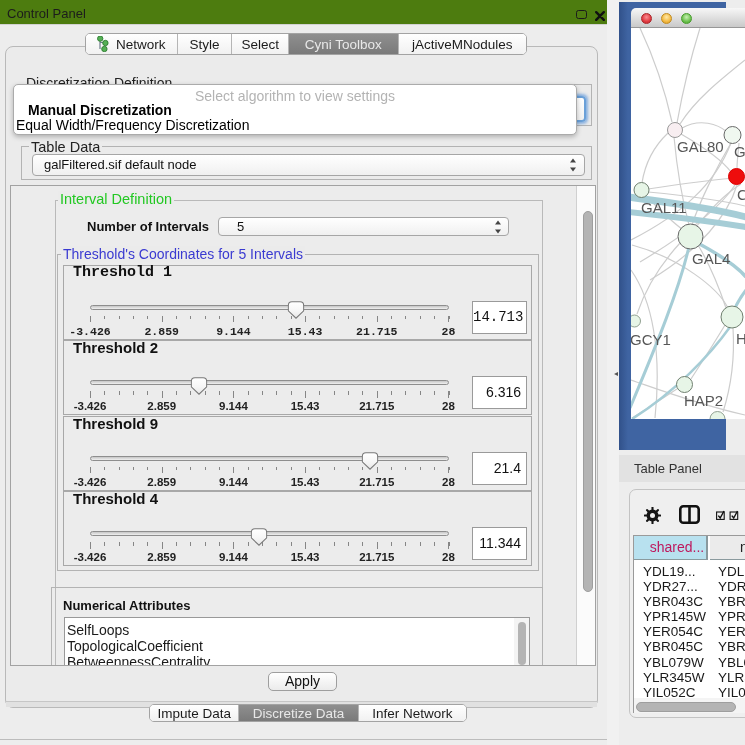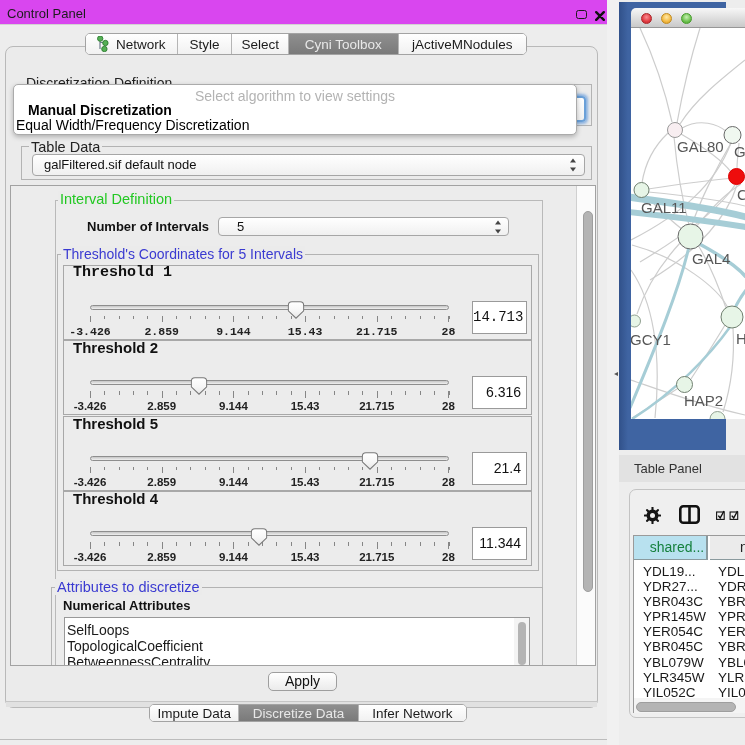--- a/index.html
+++ b/index.html
@@ -1,21 +1,21 @@
 <!DOCTYPE html>
 <html><head>
 <meta charset="utf-8">
 <style>
 * { margin:0; padding:0; box-sizing:border-box; }
 body { font-family:"Liberation Sans", sans-serif; }
 #app { position:relative; width:745px; height:745px; background:#ededed; overflow:hidden; font-family:"Liberation Sans", sans-serif; }
 .abs { position:absolute; }
 
 #win { position:absolute; left:0; top:0; width:607px; height:740px; background:#ededed; border-bottom:1px solid #bcbcbc; }
-#titlebar { position:absolute; left:0; top:0; width:607px; height:25px; background:#d946ef; border-bottom:1px solid #d2d2d2; }
+#titlebar { position:absolute; left:0; top:0; width:607px; height:25px; background:#4d7c0f; border-bottom:1px solid #d2d2d2; }
 #titlebar .t { position:absolute; left:7px; top:6px; font-size:13px; color:#1c1c1c; }
 #icon-sq { position:absolute; left:576px; top:10px; width:11px; height:9px; border:1.6px solid #1b1b1b; border-radius:2.5px; }
 #icon-x { position:absolute; left:594px; top:7px; font-size:12px; font-weight:bold; color:#111; }
 #panel { position:absolute; left:5px; top:46px; width:593px; height:662px; background:#ebebeb; border:1px solid #b9b9b9; border-radius:8px; }
 
 .seg { position:absolute; display:flex; height:22px; border:1px solid #a3a3a3; border-radius:5px; background:#fff; overflow:hidden; }
 .seg div { height:100%; display:flex; align-items:center; justify-content:center; font-size:13.5px; font-weight:500; color:#1b1b1b; background:linear-gradient(#ffffff,#f1f1f1); border-right:1px solid #b5b5b5; }
 .seg div:last-child { border-right:none; }
 .seg div.sel { background:linear-gradient(#8f8f8f,#7a7a7a); color:#e8e8e8; }
 
@@ -125,21 +125,21 @@
                 <linearGradient id="tg1" x1="0" y1="0" x2="0" y2="1">
                   <stop offset="0" stop-color="#ffffff"></stop>
                   <stop offset="0.55" stop-color="#f6f6f6"></stop>
                   <stop offset="1" stop-color="#e8e8e8"></stop>
                 </linearGradient>
               </defs>
             </svg>
             <div class="vbox">6.316</div>
           </div>
           <div class="thr" style="top:229.5px;">
-            <div class="tl">Threshold 5</div>
+            <div class="tl">Threshold 9</div>
             <div class="track"></div>
             <div class="ticks-min"></div>
             <div class="ticks-maj"></div>
             <div class="slab" style="left:26px;">-3.426</div>
             <div class="slab" style="left:97.7px;">2.859</div>
             <div class="slab" style="left:169.4px;">9.144</div>
             <div class="slab" style="left:241.10000000000002px;">15.43</div>
             <div class="slab" style="left:312.8px;">21.715</div>
             <div class="slab" style="left:384.5px;">28</div>
             <svg class="thumb" style="left:305.7px;" width="17" height="18" viewBox="0 0 17 18">
@@ -173,21 +173,20 @@
                   <stop offset="0.55" stop-color="#f6f6f6"></stop>
                   <stop offset="1" stop-color="#e8e8e8"></stop>
                 </linearGradient>
               </defs>
             </svg>
             <div class="vbox">11.344</div>
           </div>
         </div>
 
       <div class="tbox" style="left:40px; top:401px; width:492px; height:113px;"></div>
-      <div class="tlab" style="left:44px; top:393px; color:#3a3ad1;">Attributes to discretize</div>
       <div class="abs" style="left:40px; top:412px; font-size:13px; font-weight:bold; color:#111;padding-left:12px;">Numerical Attributes</div>
       <div class="abs" style="left:53px; top:431px; width:466px; height:49px; background:#fff; border:1px solid #999;">
         <div style="position:absolute; left:2px; top:4px; font-size:14px; color:#1a1a1a; line-height:16px;">SelfLoops<br>TopologicalCoefficient<br>BetweennessCentrality</div>
         <div style="position:absolute; left:449px; top:0; width:15px; height:47px; background:#f4f4f4;"></div>
         <div class="sb-thumb" style="left:452.5px; top:4px; width:8px; height:43px; border:none;"></div>
       </div>
 
       <div class="abs" style="left:565px; top:0; width:19px; height:479px; background:#fbfbfb; border-left:1px solid #d0d0d0;"></div>
       <div class="sb-thumb" style="left:571.5px; top:25px; width:10.5px; height:381px;"></div>
     </div>
@@ -316,21 +315,21 @@
     <svg class="abs" style="left:86px; top:20px;" width="25" height="10" viewBox="0 0 25 10">
         <g fill="none" stroke="#111" stroke-width="1.1">
           <rect x="0.6" y="2" width="7.6" height="7.4"></rect>
           <path d="M2.3 5.6 L4.2 8 L8 1" stroke-width="1.4"></path>
           <rect x="14.1" y="2" width="7.6" height="7.4"></rect>
           <path d="M15.8 5.6 L17.7 8 L21.5 1" stroke-width="1.4"></path>
         </g>
       </svg>
 
     <div class="abs" style="left:3px; top:45px; width:127px; height:178px; border-top:1px solid #9a9a9a; border-left:1px solid #9a9a9a; background:#fff; overflow:hidden;">
-      <div class="abs" style="left:0; top:0; width:74px; height:24px; background:#b8e1ef; border-right:2px solid #8a9a9e; border-bottom:1px solid #8a9a9e; font-size:14px; color:#15803d; text-align:center; line-height:23px; padding-left:14px;">shared...</div>
+      <div class="abs" style="left:0; top:0; width:74px; height:24px; background:#b8e1ef; border-right:2px solid #8a9a9e; border-bottom:1px solid #8a9a9e; font-size:14px; color:#be185d; text-align:center; line-height:23px; padding-left:14px;">shared...</div>
       <div class="abs" style="left:76px; top:0; width:60px; height:24px; background:#ebebeb; border-bottom:1px solid #8a9a9e; font-size:14px; color:#222; padding-left:30px; line-height:23px;">n</div>
       <div class="abs" style="left:9px; top:28px; font-size:13.5px; color:#1a1a1a; line-height:15.1px;">YDL19...<br>YDR27...<br>YBR043C<br>YPR145W<br>YER054C<br>YBR045C<br>YBL079W<br>YLR345W<br>YIL052C</div>
       <div class="abs" style="left:84px; top:28px; font-size:13.5px; color:#1a1a1a; line-height:15.1px;">YDL1<br>YDR2<br>YBR0<br>YPR1<br>YER0<br>YBR0<br>YBL0<br>YLR3<br>YIL0</div>
       <div class="abs" style="left:0; top:162px; width:127px; height:16px; background:#f4f4f4;"></div>
       <div class="sb-thumb" style="left:2px; top:166px; width:100px; height:10px;"></div>
     </div>
   </div>
 
 </div>
 

